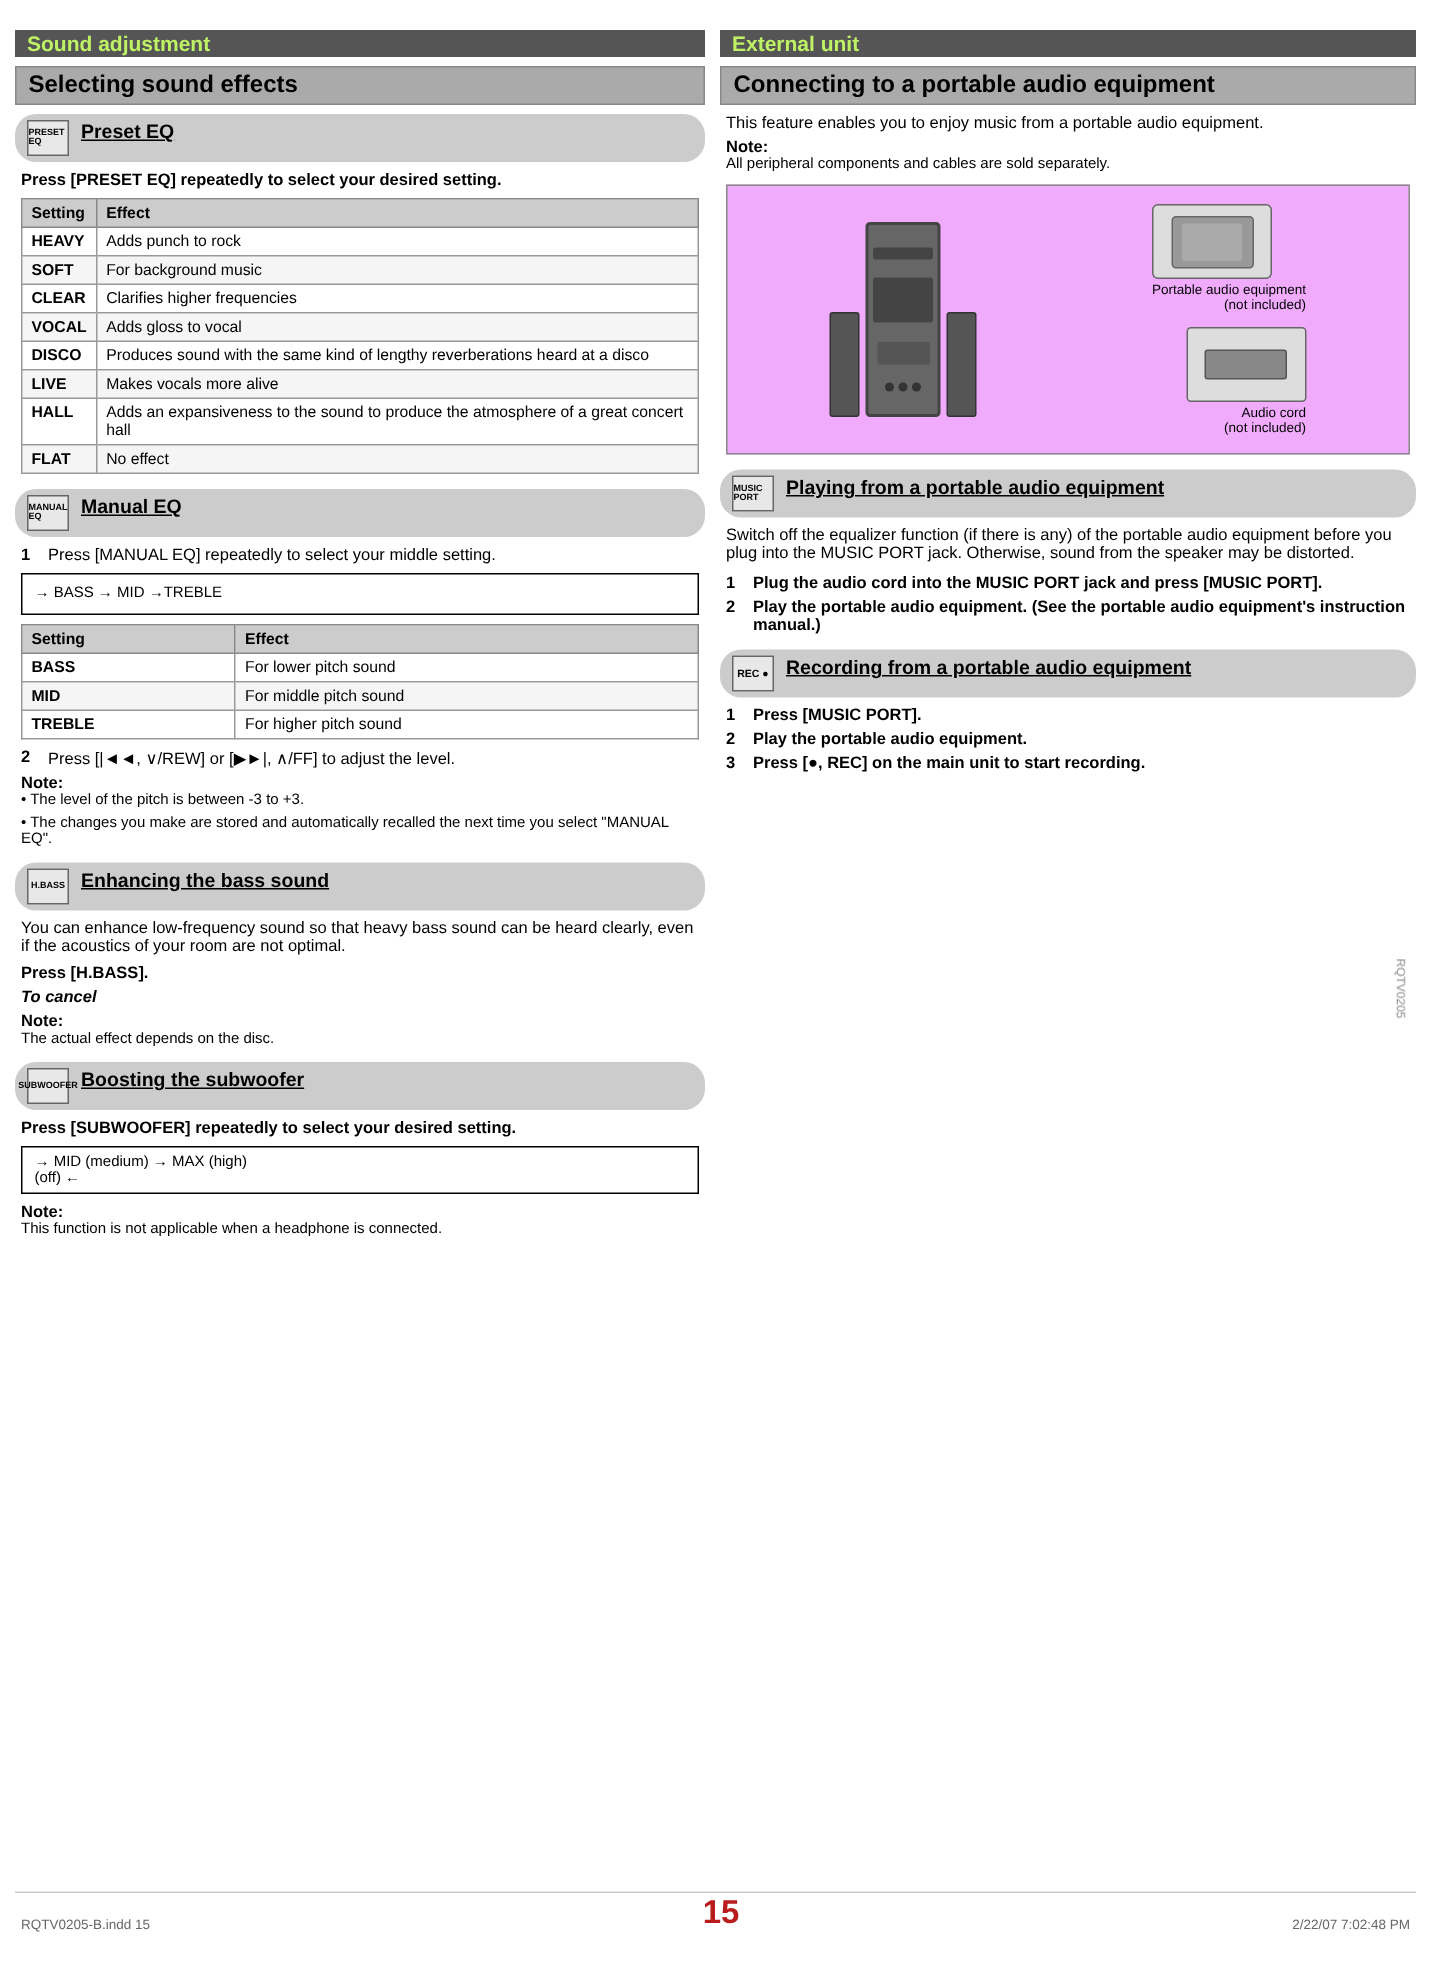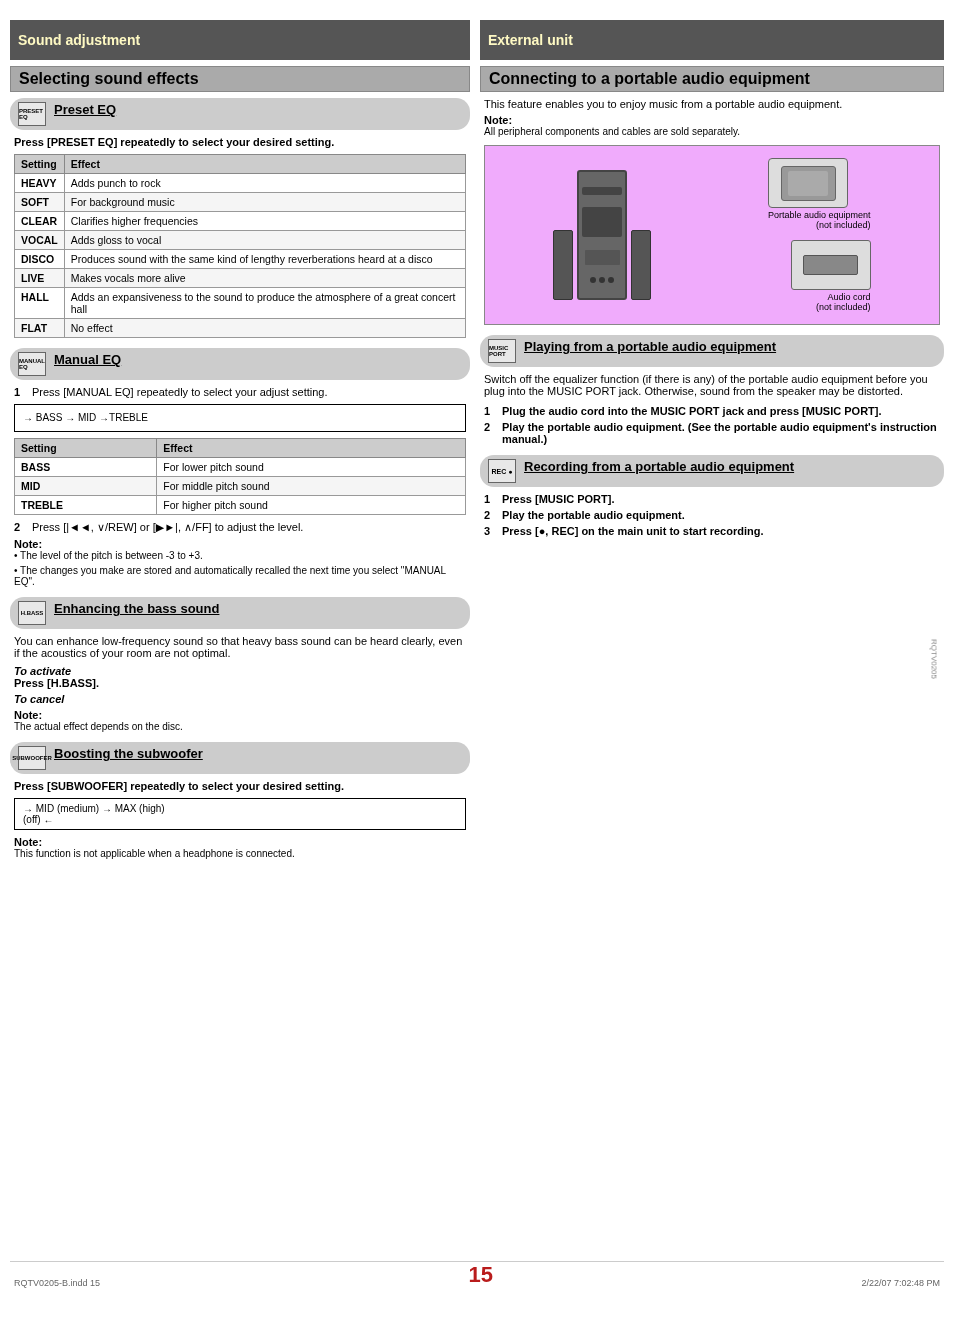--- a/index.html
+++ b/index.html
@@ -26,24 +26,24 @@
     }
     .left-col {
       width: 460px;
       flex-shrink: 0;
     }
     .right-col {
       flex: 1;
     }
     .section-header {
       background: #555;
-      color: #fef9c3;
+      color: #bef264;
       font-size: 14px;
       font-weight: bold;
-      padding: 12px 8px;
+      padding: 1px 8px;
       margin-bottom: 6px;
     }
     .sub-section-header {
       background: #aaa;
       color: #000;
       font-size: 16px;
       font-weight: bold;
       padding: 3px 8px;
       margin-bottom: 6px;
       border: 1px solid #888;
@@ -288,21 +288,21 @@
       <div class="feature-header">
         <div class="icon-box">
           <span style="font-size:6px;font-weight:bold;">MANUAL EQ</span>
         </div>
         <span class="title">Manual EQ</span>
       </div>
 
       <div class="content-block">
         <div class="numbered-item">
           <span class="num">1</span>
-          <span>Press [MANUAL EQ] repeatedly to select your adjust setting.</span>
+          <span>Press [MANUAL EQ] repeatedly to select your middle setting.</span>
         </div>
         <div class="flow-diagram">
           <div>→ BASS → MID  →TREBLE</div>
         </div>
         <table class="setting-table">
           <thead>
             <tr>
               <th>Setting</th>
               <th>Effect</th>
             </tr>
@@ -333,21 +333,20 @@
 
       <div class="feature-header">
         <div class="icon-box">
           <span style="font-size:6px;font-weight:bold;">H.BASS</span>
         </div>
         <span class="title">Enhancing the bass sound</span>
       </div>
 
       <div class="content-block">
         <div style="margin-bottom:6px;">You can enhance low-frequency sound so that heavy bass sound can be heard clearly, even if the acoustics of your room are not optimal.</div>
-        <div class="italic-label">To activate</div>
         <div class="bold-label">Press [H.BASS].</div>
         <div class="italic-label">To cancel</div>
         <div class="note-label">Note:</div>
         <div class="note-text">The actual effect depends on the disc.</div>
       </div>
 
       <div class="feature-header">
         <div class="icon-box">
           <span style="font-size:6px;font-weight:bold;">SUBWOOFER</span>
         </div>

